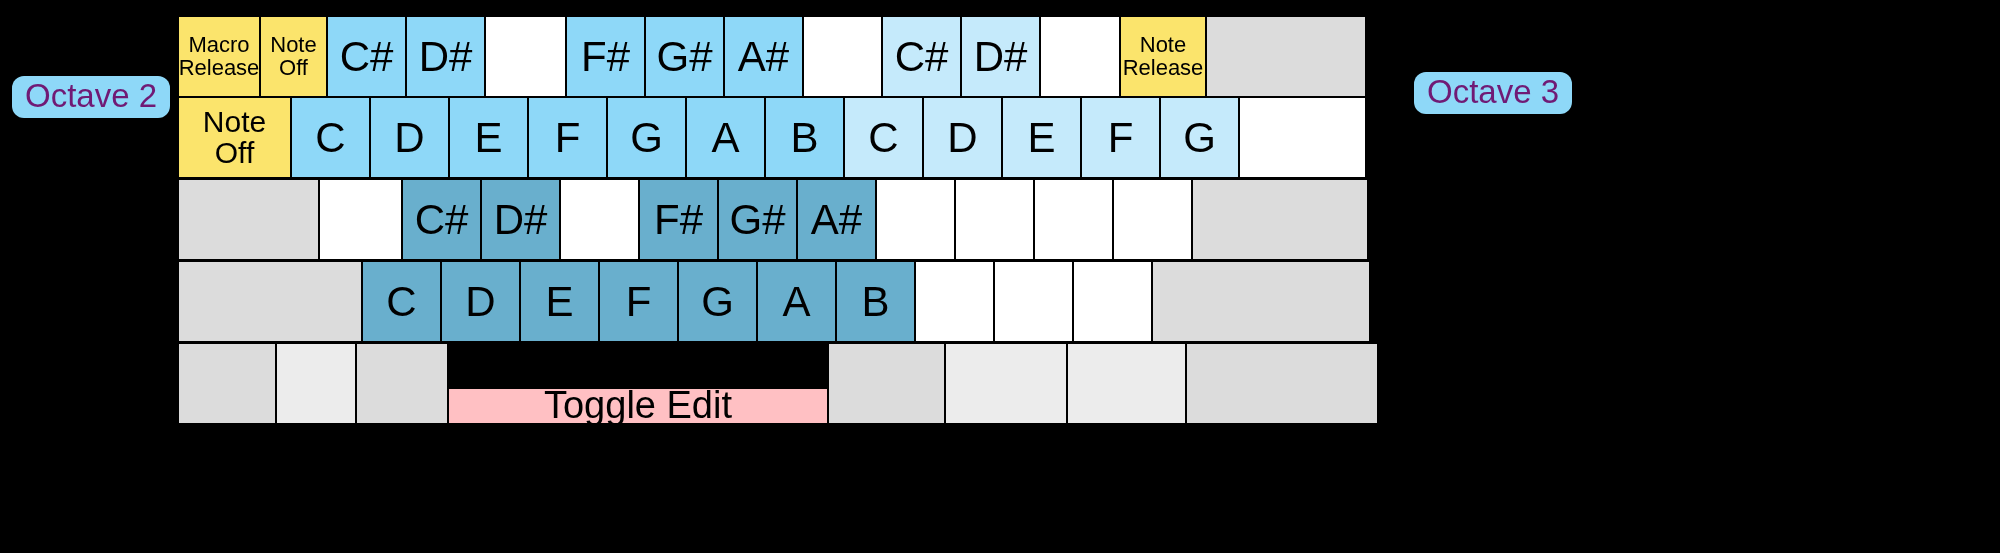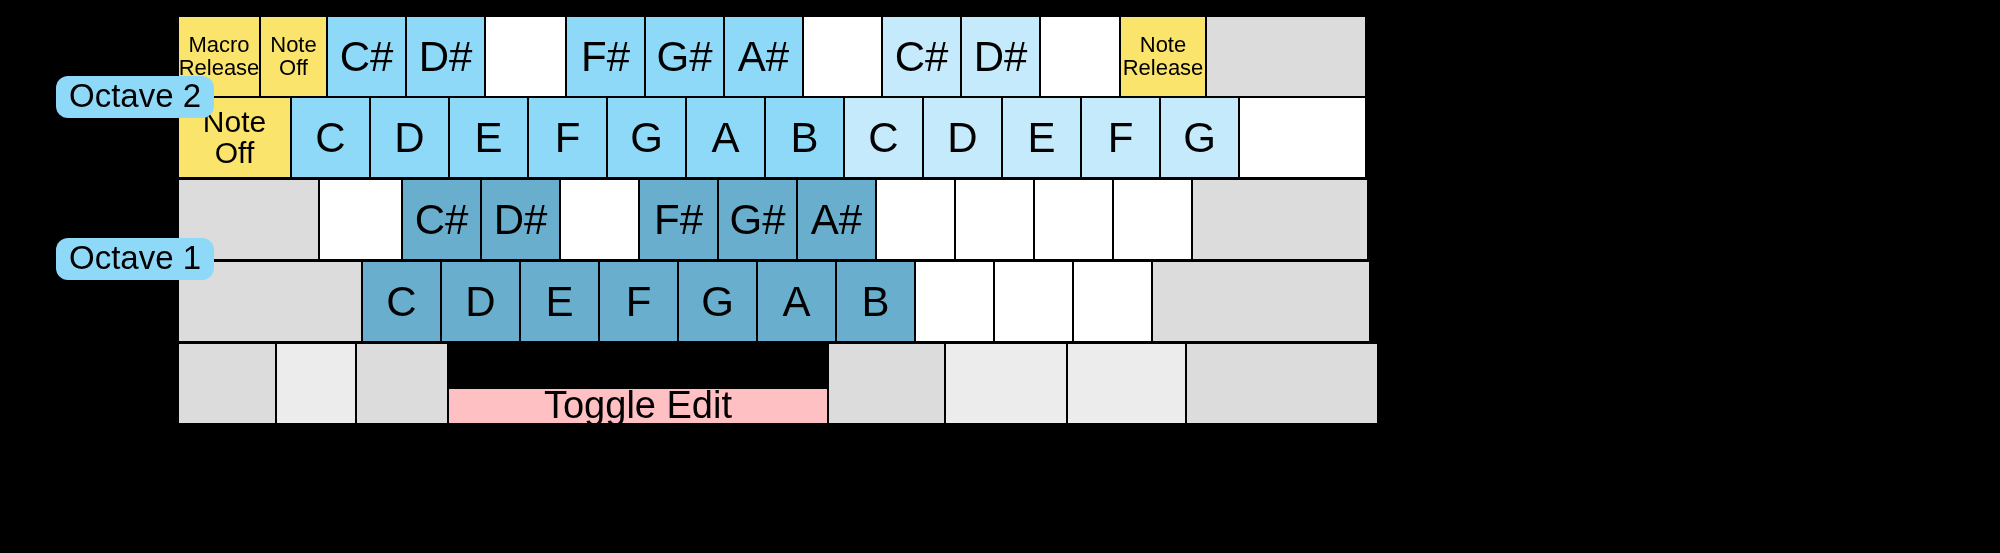--- a/index.html
+++ b/index.html
@@ -78,30 +78,29 @@
   .t-small  { font-size: 22px; }
   .t-med    { font-size: 30px; }
   .t-toggle { font-size: 38px; }
 
   .twoline { white-space: pre-line; }
 
   
   .pill {
     position: absolute;
     background: #8ed8f8;
-    color: #000000;
+    color: #701a75;
     border-radius: 12px;
     font-size: 33px;
     display: flex;
     align-items: center;
     justify-content: center;
     padding: 3px 13px 6px 13px;
     box-sizing: border-box;
     white-space: nowrap;
-    margin-left: 44px;
   }
   #pill-oct2 { left: 12px;   top: 76px;  height: 42px; }
   #pill-oct1 { left: 12px;   top: 238px; height: 42px; }
   #pill-oct3 { left: 1414px; top: 72px;  height: 42px; }
 </style>
 </head>
 <body>
 
 <div id="stage">
 
@@ -177,15 +176,15 @@
         <div class="key c-gray t-note" style="width: 94px; flex: 0 0 94px;"></div>
         <div class="key c-pink t-toggle" style="width: 382px; flex: 0 0 382px; margin-top: 45px;">Toggle Edit</div>
         <div class="key c-gray t-note" style="width: 119px; flex: 0 0 119px;"></div>
         <div class="key c-gray2 t-note" style="width: 124px; flex: 0 0 124px;"></div>
         <div class="key c-gray2 t-note" style="width: 121px; flex: 0 0 121px;"></div>
         <div class="key c-gray t-note" style="width: 194px; flex: 0 0 194px;"></div>
       </div>
     </div>
 
   <div class="pill" id="pill-oct2">Octave 2</div>
-  <div class="pill" id="pill-oct1">Octave 1</div>
+  <div class="pill" id="pill-oct3">Octave 3</div>
 
 </div>
 
 </body></html>

